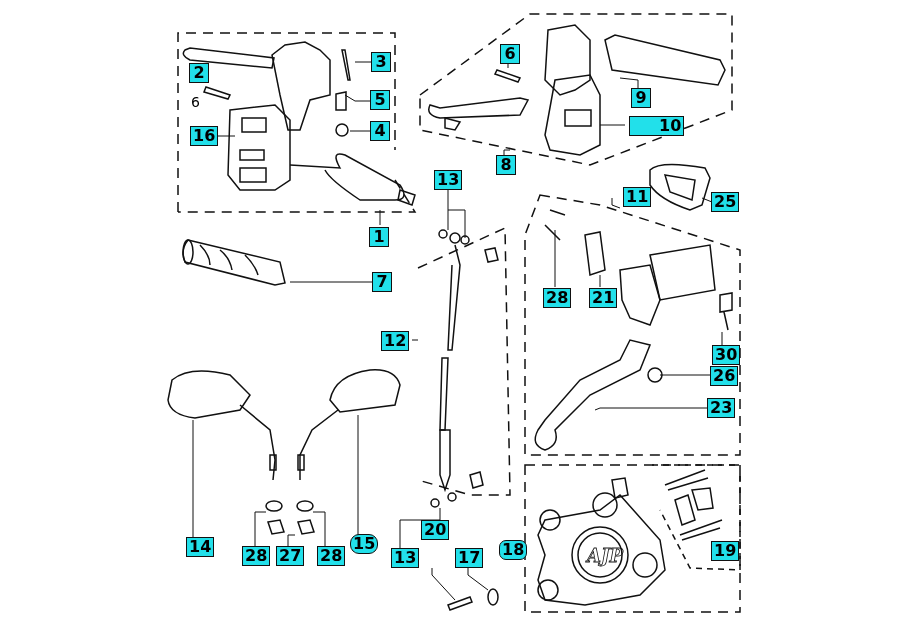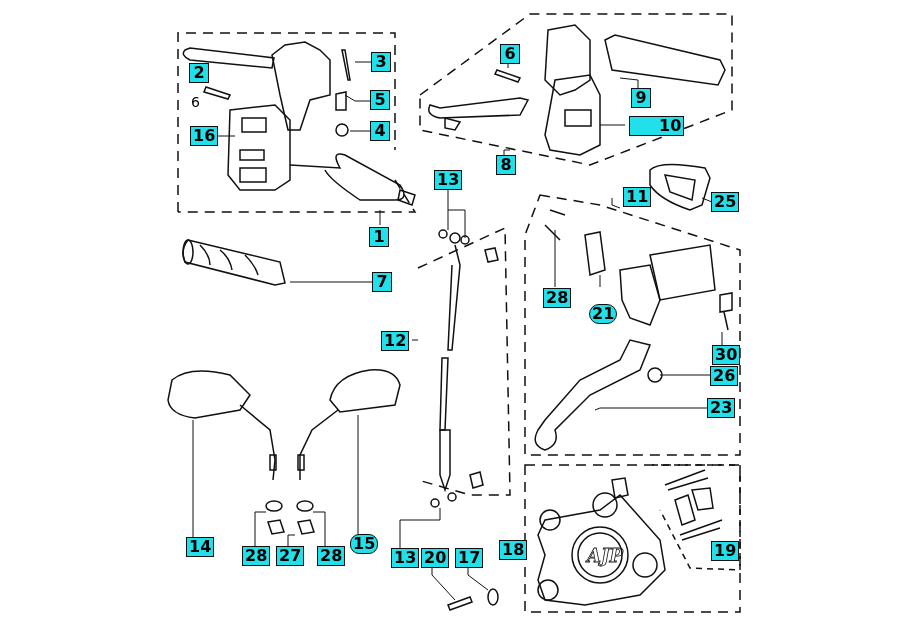--- a/index.html
+++ b/index.html
@@ -165,28 +165,28 @@
 <div class="callout" style="left:631px;top:88px;">9</div>
 <div class="callout" style="left:629px;top:116px;padding-left:29px;">10</div>
 <div class="callout" style="left:711px;top:192px;">25</div>
 
 <div class="callout" style="left:372px;top:272px;">7</div>
 <div class="callout" style="left:434px;top:170px;">13</div>
 <div class="callout" style="left:381px;top:331px;">12</div>
 
 <div class="callout" style="left:603px;top:187px;margin-left:20px;">11</div>
 <div class="callout" style="left:543px;top:288px;">28</div>
-<div class="callout" style="left:589px;top:304px;border-radius:10px;">21</div>
+<div class="callout" style="left:589px;top:288px;">21</div>
 <div class="callout" style="left:712px;top:345px;">30</div>
 <div class="callout" style="left:710px;top:366px;">26</div>
 <div class="callout" style="left:707px;top:398px;">23</div>
 
 <div class="callout" style="left:186px;top:537px;">14</div>
 <div class="callout" style="left:350px;top:534px;border-radius:9px;">15</div>
 <div class="callout" style="left:242px;top:546px;">28</div>
 <div class="callout" style="left:276px;top:546px;">27</div>
 <div class="callout" style="left:317px;top:546px;">28</div>
 
 <div class="callout" style="left:391px;top:548px;">13</div>
-<div class="callout" style="left:421px;top:548px;">20</div>
+<div class="callout" style="left:421px;top:520px;">20</div>
 <div class="callout" style="left:455px;top:548px;">17</div>
-<div class="callout" style="left:499px;top:540px;">18</div>
+<div class="callout" style="left:499px;top:540px;border-radius:7px;">18</div>
 <div class="callout" style="left:711px;top:541px;">19</div>
 
 </body></html>

